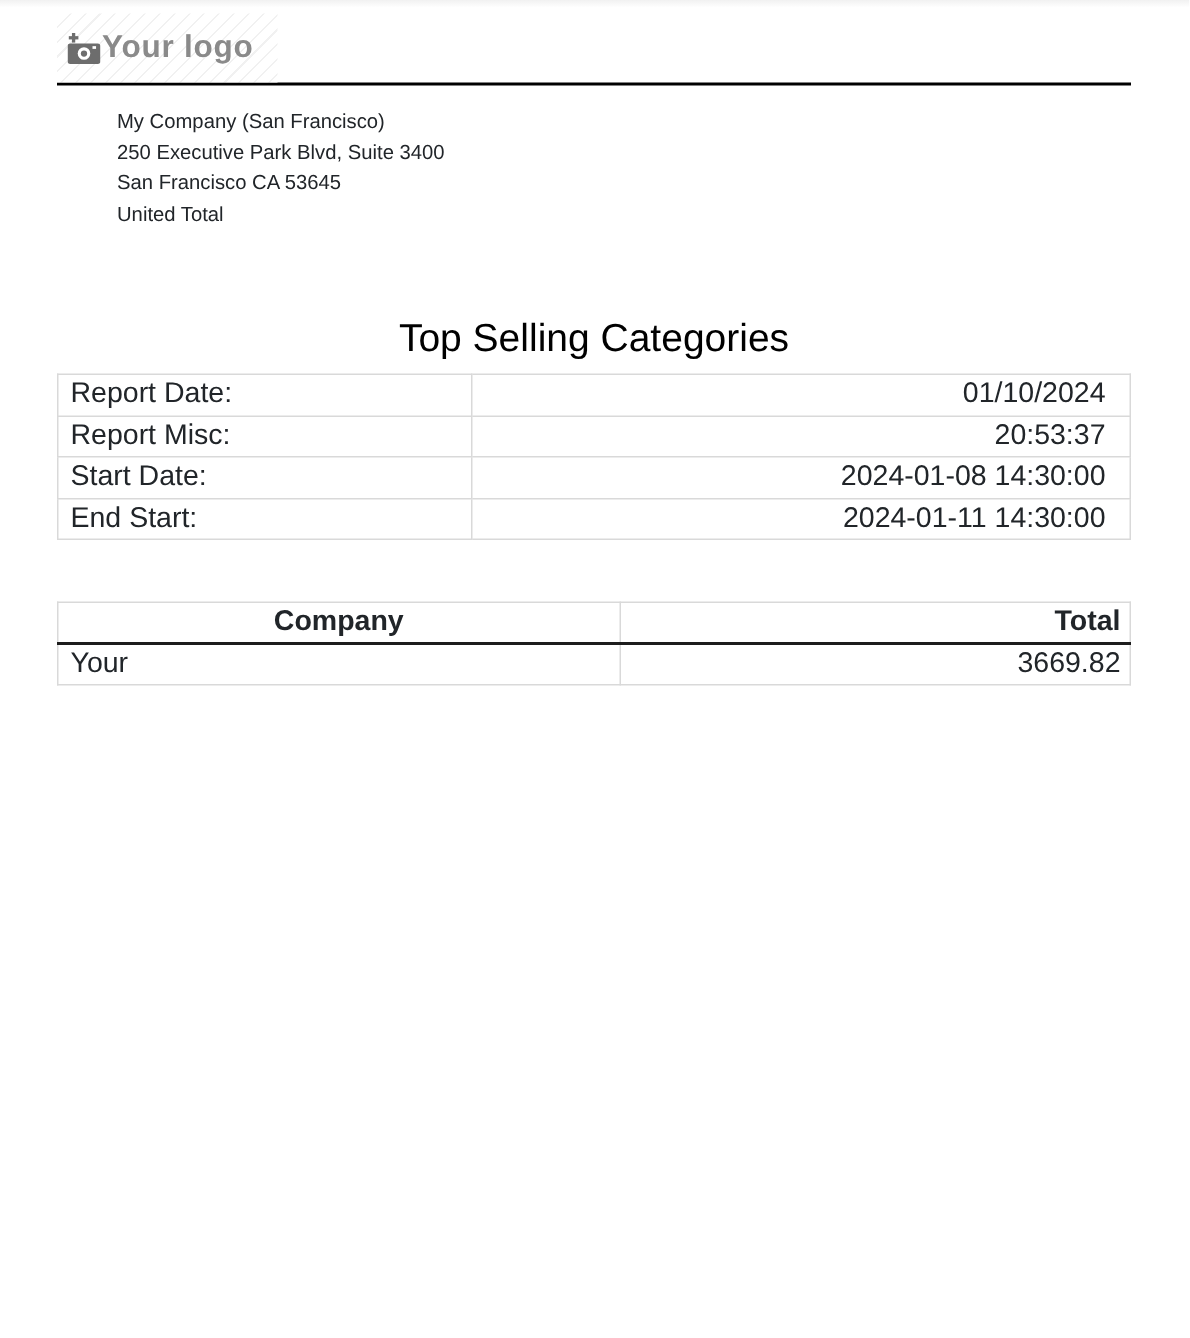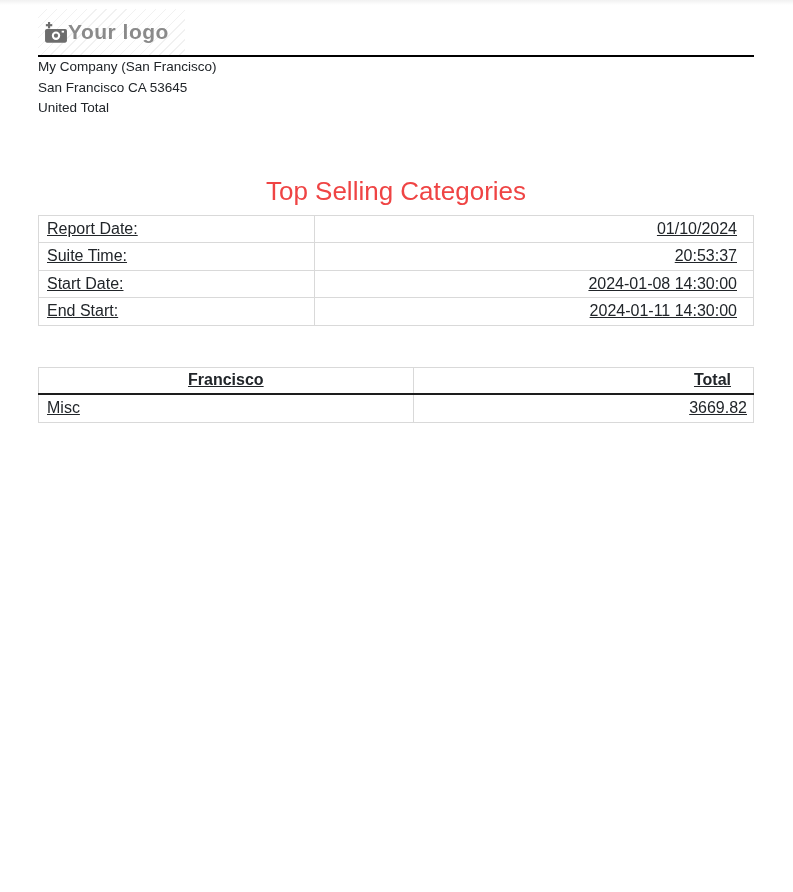--- a/index.html
+++ b/index.html
@@ -38,57 +38,58 @@
   .logo-text {
     font-size: 21px;
     font-weight: 700;
     color: #8a8a8a;
     letter-spacing: 0.5px;
     white-space: nowrap;
   }
 
   
   .company-address {
-    padding-top: 0;
+    padding-top: 14px;
     font-size: 13.5px;
     line-height: 20.5px;
+    margin-left: 40px;
   }
 
   
   .report-title {
     margin-top: 57px;
     text-align: center;
     font-size: 26px;
     font-weight: 400;
-    color: #ef4444;
+    color: #000000;
     line-height: 30px;
   }
 
   
-  table { border-collapse: collapse; width: 100%; font-size: 16px; text-decoration: underline; }
+  table { border-collapse: collapse; width: 100%; font-size: 19px; }
 
   .info-table { margin-top: 9px; }
   .info-table td {
     border: 1px solid #d9d9d9;
     height: 27.5px;
     vertical-align: middle;
   }
   .info-table td.label-cell { width: 38.6%; padding-left: 8px; }
   .info-table td.value-cell { text-align: right; padding-right: 16px; }
 
   .cat-table { margin-top: 41px; }
   .cat-table th {
     border: 1px solid #d9d9d9;
     border-bottom: 2px solid #1d1d1d;
     height: 27px;
     font-weight: 700;
     vertical-align: middle;
   }
   .cat-table th.col-category { width: 52.4%; text-align: center; }
-  .cat-table th.col-total { text-align: right; padding-right: 22px; }
+  .cat-table th.col-total { text-align: right; padding-right: 6px; }
   .cat-table td {
     border: 1px solid #d9d9d9;
     height: 28px;
     vertical-align: middle;
   }
   .cat-table td.cell-category { padding-left: 8px; text-align: left; }
   .cat-table td.cell-total { text-align: right; padding-right: 6px; }
 </style>
 </head>
 <body>
@@ -108,55 +109,56 @@
         <circle cx="12" cy="15" r="4.6" fill="#ffffff"></circle>
         <circle cx="12" cy="15" r="2.3" fill="#6d6d6d"></circle>
         <rect x="18.2" y="9.6" width="2.6" height="2" fill="#ffffff"></rect>
       </svg>
       <span class="logo-text">Your logo</span>
     </div>
   </div>
 
   <div class="company-address">
     <div>My Company (San Francisco)</div>
+    <div>250 Executive Park Blvd, Suite 3400</div>
     <div>San Francisco CA 53645</div>
     <div>United Total</div>
   </div>
 
   <div class="report-title">Top Selling Categories</div>
 
   <table class="info-table">
     <tbody>
       <tr>
         <td class="label-cell">Report Date:</td>
         <td class="value-cell">01/10/2024</td>
       </tr>
       <tr>
-        <td class="label-cell">Suite Time:</td>
+        <td class="label-cell">Report Misc:</td>
         <td class="value-cell">20:53:37</td>
       </tr>
       <tr>
         <td class="label-cell">Start Date:</td>
         <td class="value-cell">2024-01-08 14:30:00</td>
       </tr>
       <tr>
         <td class="label-cell">End Start:</td>
         <td class="value-cell">2024-01-11 14:30:00</td>
       </tr>
     </tbody>
   </table>
 
   <table class="cat-table">
     <thead>
       <tr>
-        <th class="col-category">Francisco</th>
+        <th class="col-category">Company</th>
         <th class="col-total">Total</th>
       </tr>
     </thead>
     <tbody>
       <tr>
-        <td class="cell-category">Misc</td>
+        <td class="cell-category">Your</td>
         <td class="cell-total">3669.82</td>
       </tr>
     </tbody>
   </table>
 
 </div>
 
 </body></html>

